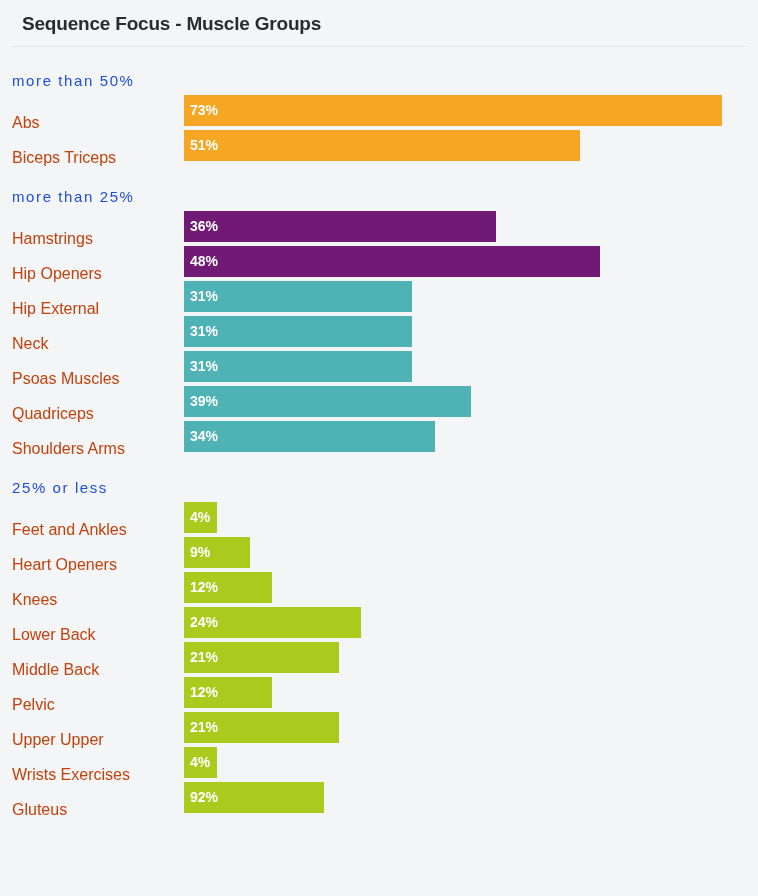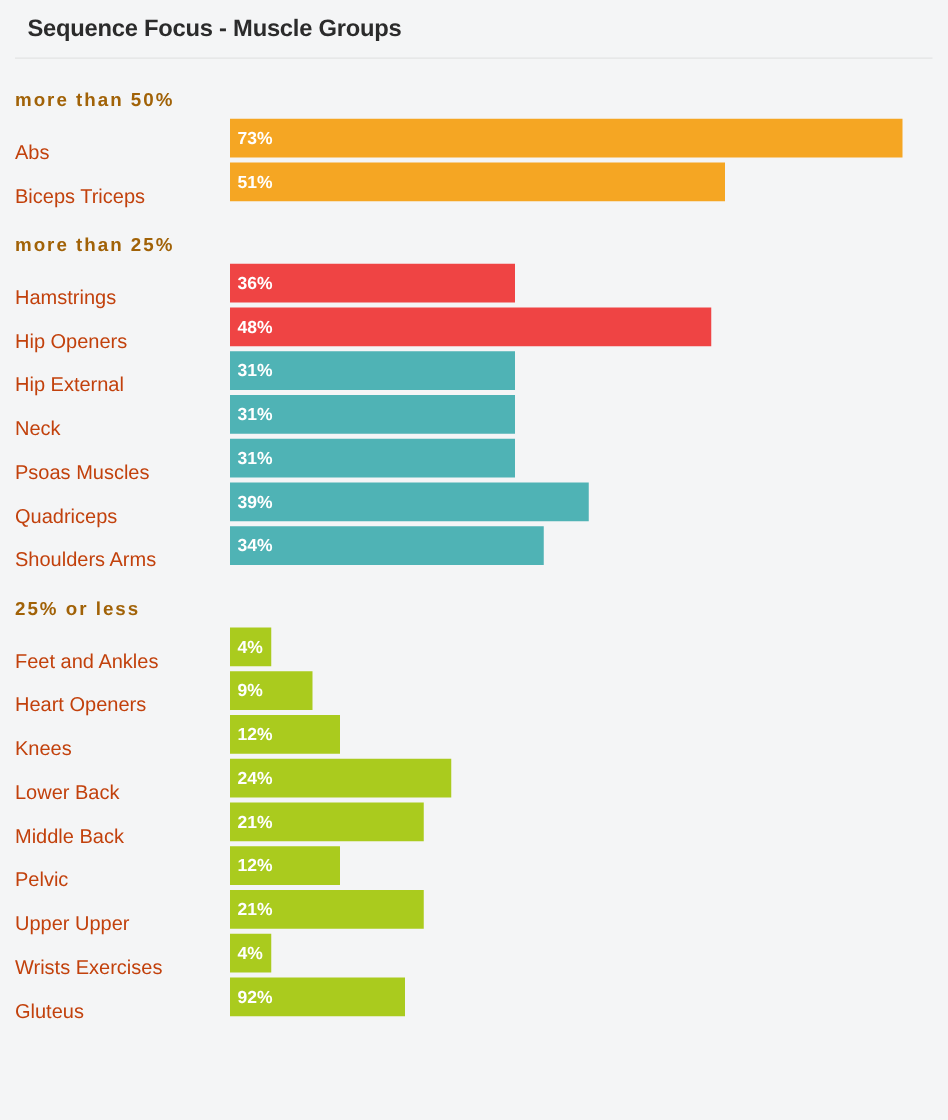--- a/index.html
+++ b/index.html
@@ -36,26 +36,26 @@
     margin: 10px 12px 0 12px;
   }
   .chart {
     padding-top: 20px;
   }
   .group {
     margin-bottom: 0px;
   }
   .group-header {
     font-size: 15px;
-    color: #a16207;
+    color: #1d4ed8;
     letter-spacing: 1.6px;
     padding-left: 12px;
     height: 28px;
     line-height: 28px;
-    font-weight: bold;
+    font-weight: normal;
   }
   .group-gap {
     height: 18px;
   }
   .row {
     position: relative;
     height: 35px;
   }
   .row-label {
     position: absolute;
@@ -118,29 +118,29 @@
             </div>
           </div>
         </div>
       </div>
       <div class="group-gap"></div>
       <div class="group">
         <div class="group-header">more than 25%</div>
         <div class="row">
           <div class="row-label">Hamstrings</div>
           <div class="row-bar-area">
-            <div class="bar" style="background: #ef4444; width: 228px; padding-left: 20px;">
+            <div class="bar" style="background: #701a75; width: 312px; padding-left: 20px;">
               <span class="bar-value">36%</span>
             </div>
           </div>
         </div>
         <div class="row">
           <div class="row-label">Hip Openers</div>
           <div class="row-bar-area">
-            <div class="bar" style="background: #ef4444; width: 385px; padding-left: 34px;">
+            <div class="bar" style="background: #701a75; width: 416px; padding-left: 34px;">
               <span class="bar-value">48%</span>
             </div>
           </div>
         </div>
         <div class="row">
           <div class="row-label">Hip External</div>
           <div class="row-bar-area">
             <div class="bar" style="background: rgb(79, 179, 181); width: 228px;">
               <span class="bar-value">31%</span>
             </div>

